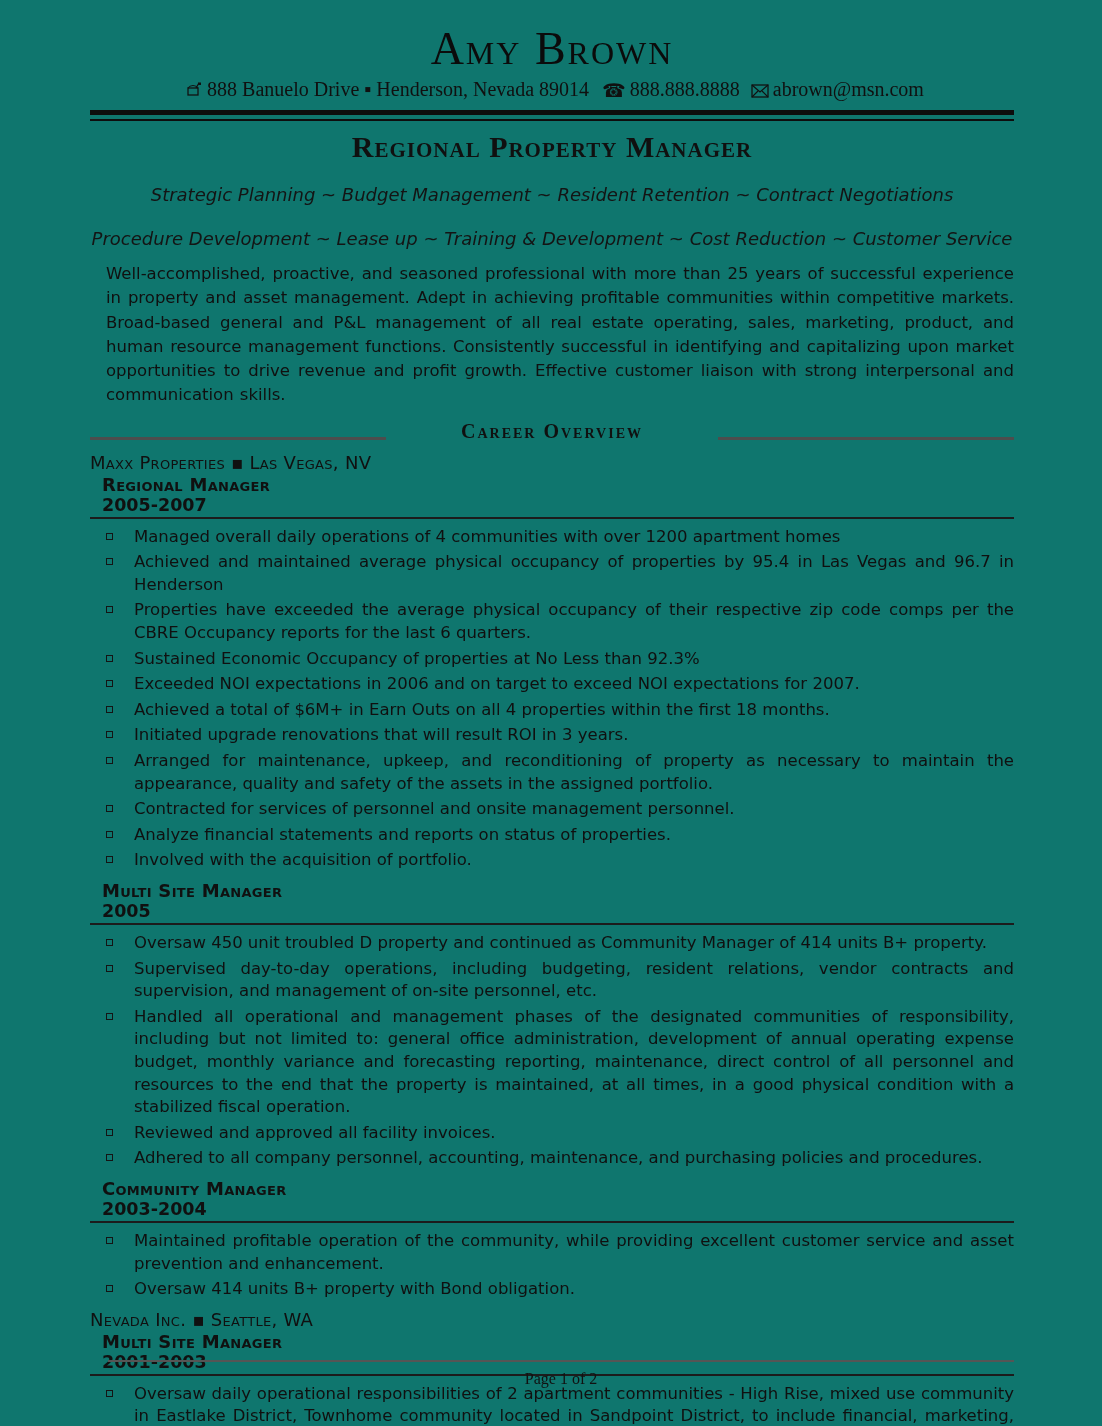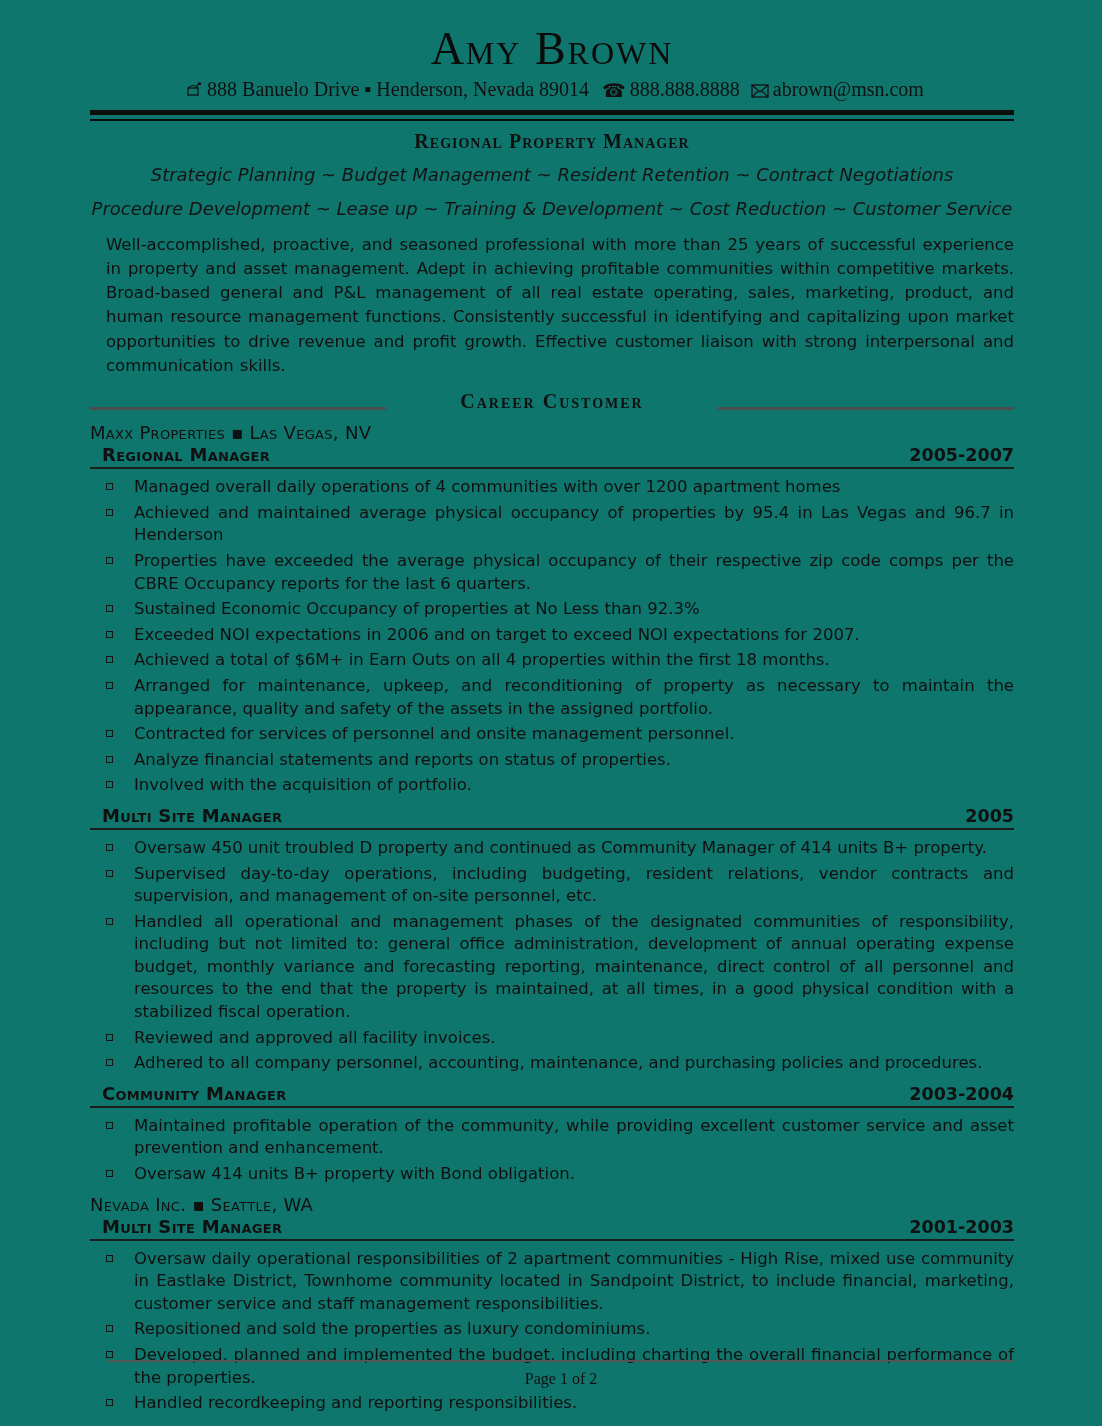--- a/index.html
+++ b/index.html
@@ -38,30 +38,30 @@
     margin: 7px 0 9px 0;
     border-top: 5px solid #0d0d0d;
     border-bottom: 2px solid #0d0d0d;
     height: 4px;
   }
   .doc-title {
     text-align: center;
     font-family: "Liberation Serif", "DejaVu Serif", serif;
     font-variant: small-caps;
     font-weight: bold;
-    font-size: 20px;
+    font-size: 30px;
     letter-spacing: 1px;
     line-height: 1.15;
   }
   .skills {
     text-align: center;
     font-style: italic;
     font-size: 18px;
     line-height: 1.42;
-    margin-top: 9px;
+    margin-top: 18px;
     color: #141414;
   }
   .summary {
     text-align: justify;
     font-size: 16.5px;
     line-height: 1.47;
     margin: 11px 0 12px 16px;
     word-spacing: 1px;
   }
   
@@ -83,20 +83,21 @@
     letter-spacing: 0.3px;
     margin: 3px 0 1px 0;
   }
   .pos-header {
     display: flex;
     justify-content: space-between;
     align-items: baseline;
     border-bottom: 2.5px solid #1c1c1c;
     padding: 0 0 2px 12px;
     margin-bottom: 2px;
+    flex-direction: column;
   }
   .pos-title {
     font-weight: bold;
     font-variant: small-caps;
     font-size: 18px;
     letter-spacing: 0.3px;
   }
   .pos-dates { font-weight: bold; font-size: 17.5px; }
   ul.bullets { list-style: none; margin: 7px 0 8px 0; padding: 0; }
   ul.bullets li { display: flex; margin: 1px 0 3px 0; }
@@ -153,21 +154,21 @@
   <div class="double-rule"></div>
 
   <div class="doc-title">Regional Property Manager</div>
   <div class="skills">Strategic Planning ~ Budget Management ~ Resident Retention ~ Contract Negotiations</div>
   <div class="skills">Procedure Development ~ Lease up  ~ Training &amp; Development ~ Cost Reduction ~ Customer Service</div>
 
   <div class="summary">Well-accomplished, proactive, and seasoned professional with more than 25 years of successful experience in property and asset management. Adept in achieving profitable communities within competitive markets. Broad-based general and P&amp;L management of all real estate operating, sales, marketing, product, and human resource management functions. Consistently successful in identifying and capitalizing upon market opportunities to drive revenue and profit growth. Effective customer liaison with strong interpersonal and communication skills.</div>
 
   <div class="co-heading">
     <div class="co-rule"></div>
-    <div class="co-text">Career Customer</div>
+    <div class="co-text">Career Overview</div>
     <div class="co-rule"></div>
   </div>
 
   <div>
       <div class="company">Maxx Properties ▪ Las Vegas, NV</div>
       <div class="pos-header">
         <span class="pos-title">Regional Manager</span>
         <span class="pos-dates">2005-2007</span>
       </div>
       <ul class="bullets">
@@ -187,20 +188,24 @@
           <span class="marker"></span>
           <span class="btext">Sustained Economic Occupancy of properties at No Less than 92.3%</span>
         </li>
         <li>
           <span class="marker"></span>
           <span class="btext">Exceeded NOI expectations in 2006 and on target to exceed NOI expectations for 2007.</span>
         </li>
         <li>
           <span class="marker"></span>
           <span class="btext">Achieved a total of $6M+ in Earn Outs on all 4 properties within the first 18 months.</span>
+        </li>
+        <li>
+          <span class="marker"></span>
+          <span class="btext">Initiated upgrade renovations that will result ROI in 3 years.</span>
         </li>
         <li>
           <span class="marker"></span>
           <span class="btext">Arranged for maintenance, upkeep, and reconditioning of property as necessary to maintain the appearance, quality and safety of the assets in the assigned portfolio.</span>
         </li>
         <li>
           <span class="marker"></span>
           <span class="btext">Contracted for services of personnel and onsite management personnel.</span>
         </li>
         <li>

